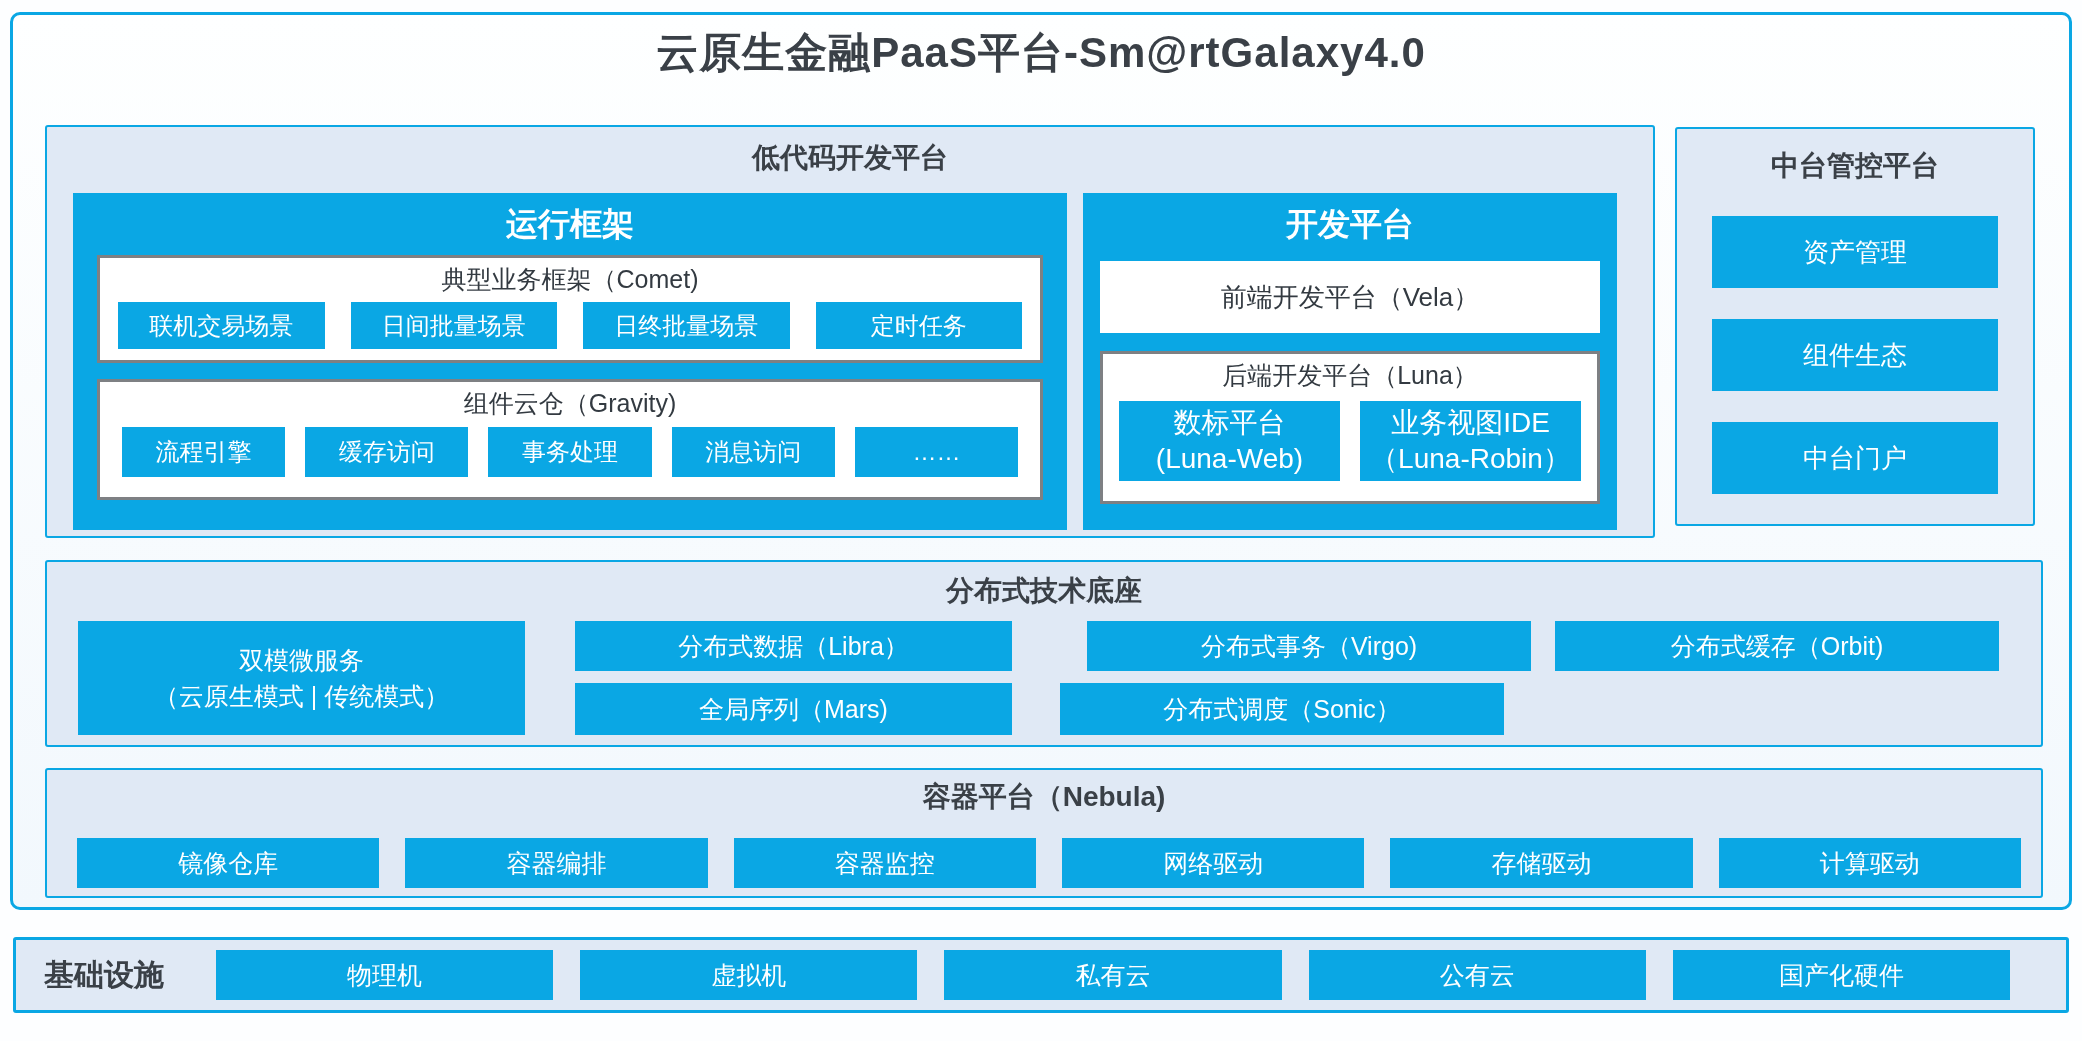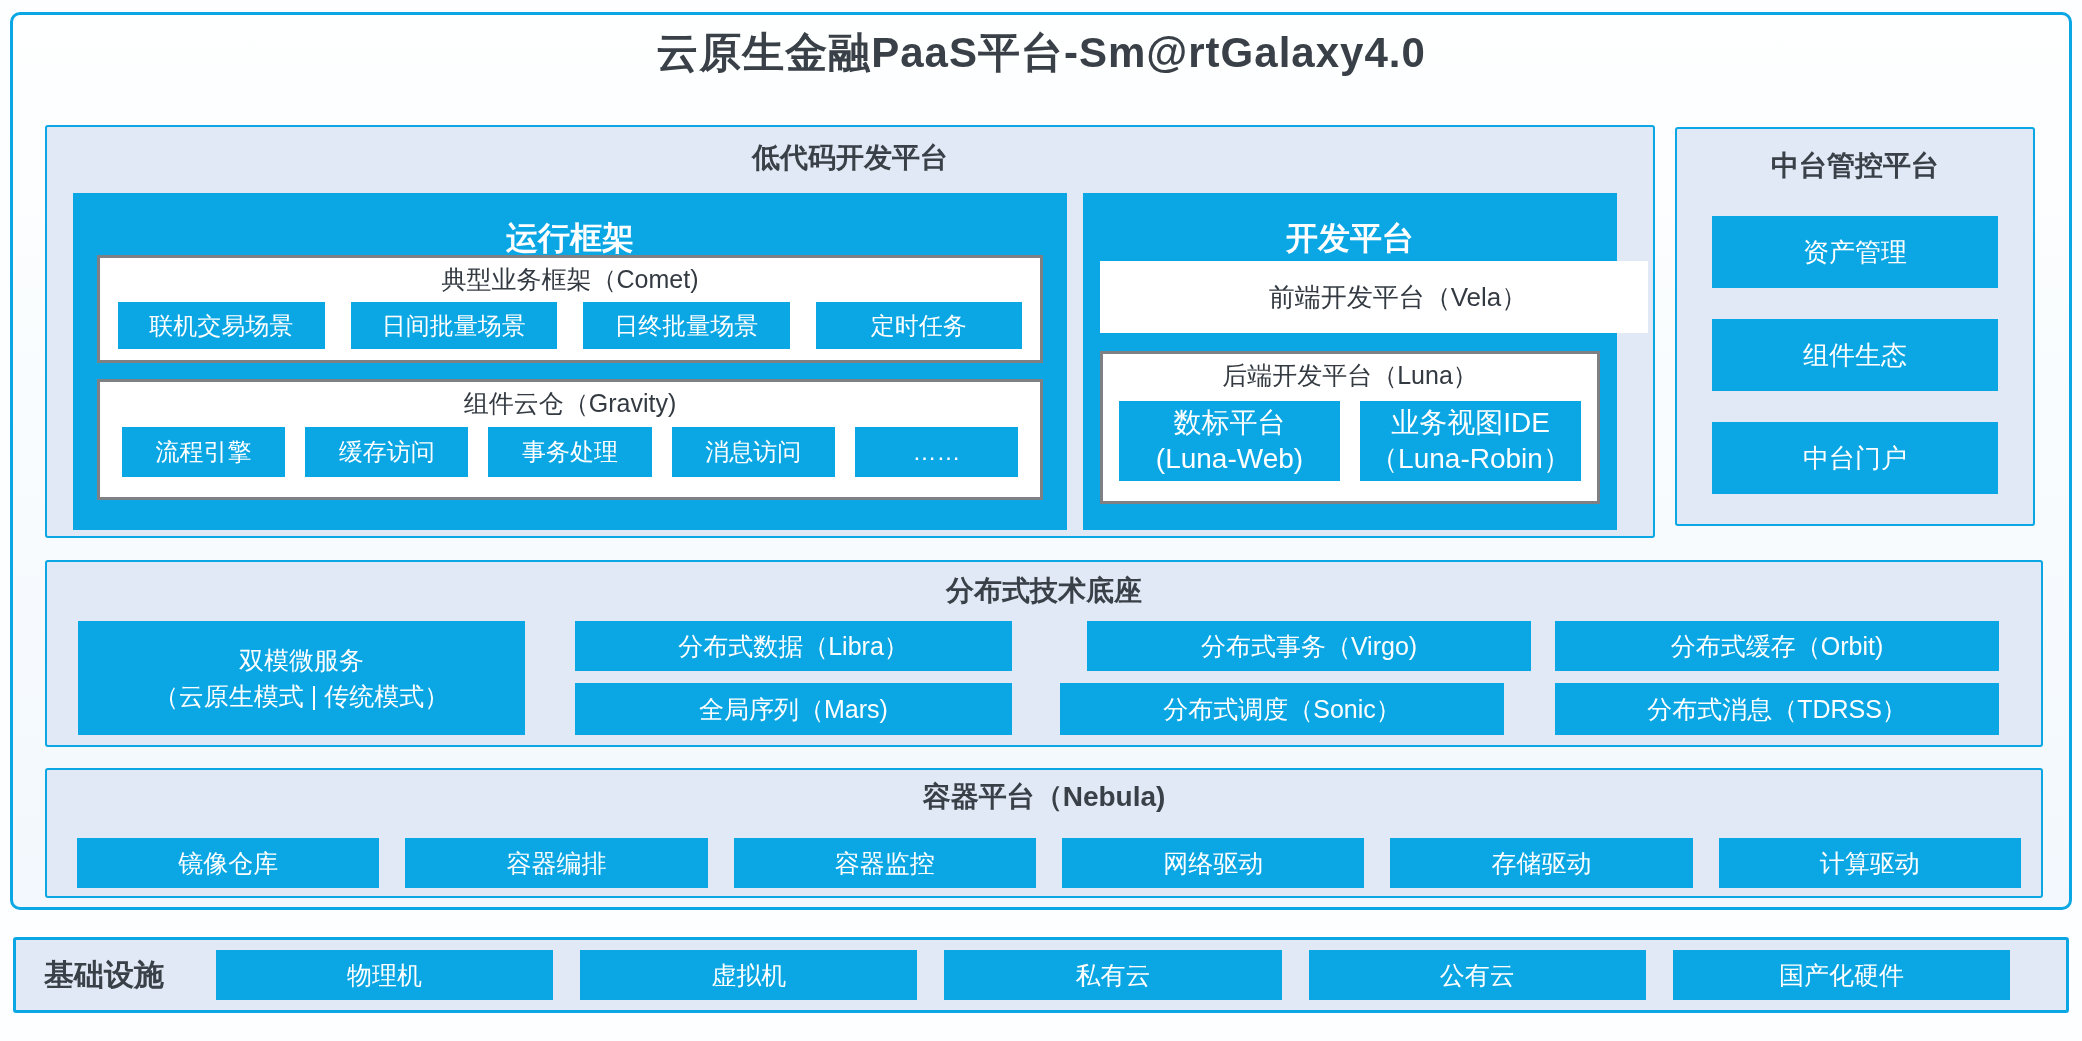--- a/index.html
+++ b/index.html
@@ -27,21 +27,21 @@
     padding-top:12px;
   }
   .panel-lowcode{left:32px;top:110px;width:1610px;height:413px;}
   .blue-block{
     position:absolute;background:#0AA7E4;box-sizing:border-box;
   }
   .block-runtime{left:26px;top:66px;width:994px;height:337px;}
   .block-dev{left:1036px;top:66px;width:534px;height:337px;}
   .block-title{
     text-align:center;color:#FFFFFF;font-size:32px;font-weight:700;
-    padding-top:24px;
+    padding-top:10px;
   }
   .white-box{
     position:absolute;background:#FFFFFF;box-sizing:border-box;
     border:3px solid #7E8083;
   }
   .wb-comet{left:24px;top:62px;width:946px;height:108px;}
   .wb-gravity{left:24px;top:186px;width:946px;height:121px;}
   .wb-title{
     text-align:center;font-size:25px;color:#333A41;padding-top:5px;
     font-weight:500;
@@ -50,21 +50,21 @@
   .btn-row.gravity-row{margin:7px 22px 0 22px;gap:20px;}
   .btn{
     flex:1;height:47px;background:#0AA7E4;color:#FFFFFF;
     display:flex;align-items:center;justify-content:center;
     font-size:24px;
   }
   .btn-row.gravity-row .btn{height:50px;}
   .wb-vela{
     position:absolute;left:17px;top:68px;width:500px;height:72px;
     background:#FFFFFF;display:flex;align-items:center;justify-content:center;
-    font-size:26px;color:#333A41;font-weight:500;padding-left:48px;
+    font-size:26px;color:#333A41;font-weight:500;
   }
   .wb-luna{left:17px;top:158px;width:500px;height:153px;}
   .luna-row{display:flex;margin:9px 16px 0 16px;gap:20px;}
   .btn-2line{
     flex:1;height:80px;background:#0AA7E4;color:#FFFFFF;
     display:flex;flex-direction:column;align-items:center;justify-content:center;
     font-size:28px;line-height:1.3;
   }
   .panel-mid{left:1662px;top:112px;width:360px;height:399px;
     display:flex;flex-direction:column;align-items:center;}
@@ -171,21 +171,20 @@
     <div class="panel-header">分布式技术底座</div>
     <div class="dist-box dual">
       <span>双模微服务</span>
       <span>（云原生模式 | 传统模式）</span>
     </div>
     <div class="dist-box d-libra">分布式数据（Libra）</div>
     <div class="dist-box d-mars">全局序列（Mars)</div>
     <div class="dist-box d-virgo">分布式事务（Virgo)</div>
     <div class="dist-box d-sonic">分布式调度（Sonic）</div>
     <div class="dist-box d-orbit">分布式缓存（Orbit)</div>
-    <div class="dist-box d-tdrss">分布式消息（TDRSS）</div>
   </div>
 
   <div class="panel panel-container">
     <div class="panel-header">容器平台（Nebula)</div>
     <div class="container-row">
       <div class="btn">镜像仓库</div>
       <div class="btn">容器编排</div>
       <div class="btn">容器监控</div>
       <div class="btn">网络驱动</div>
       <div class="btn">存储驱动</div>

